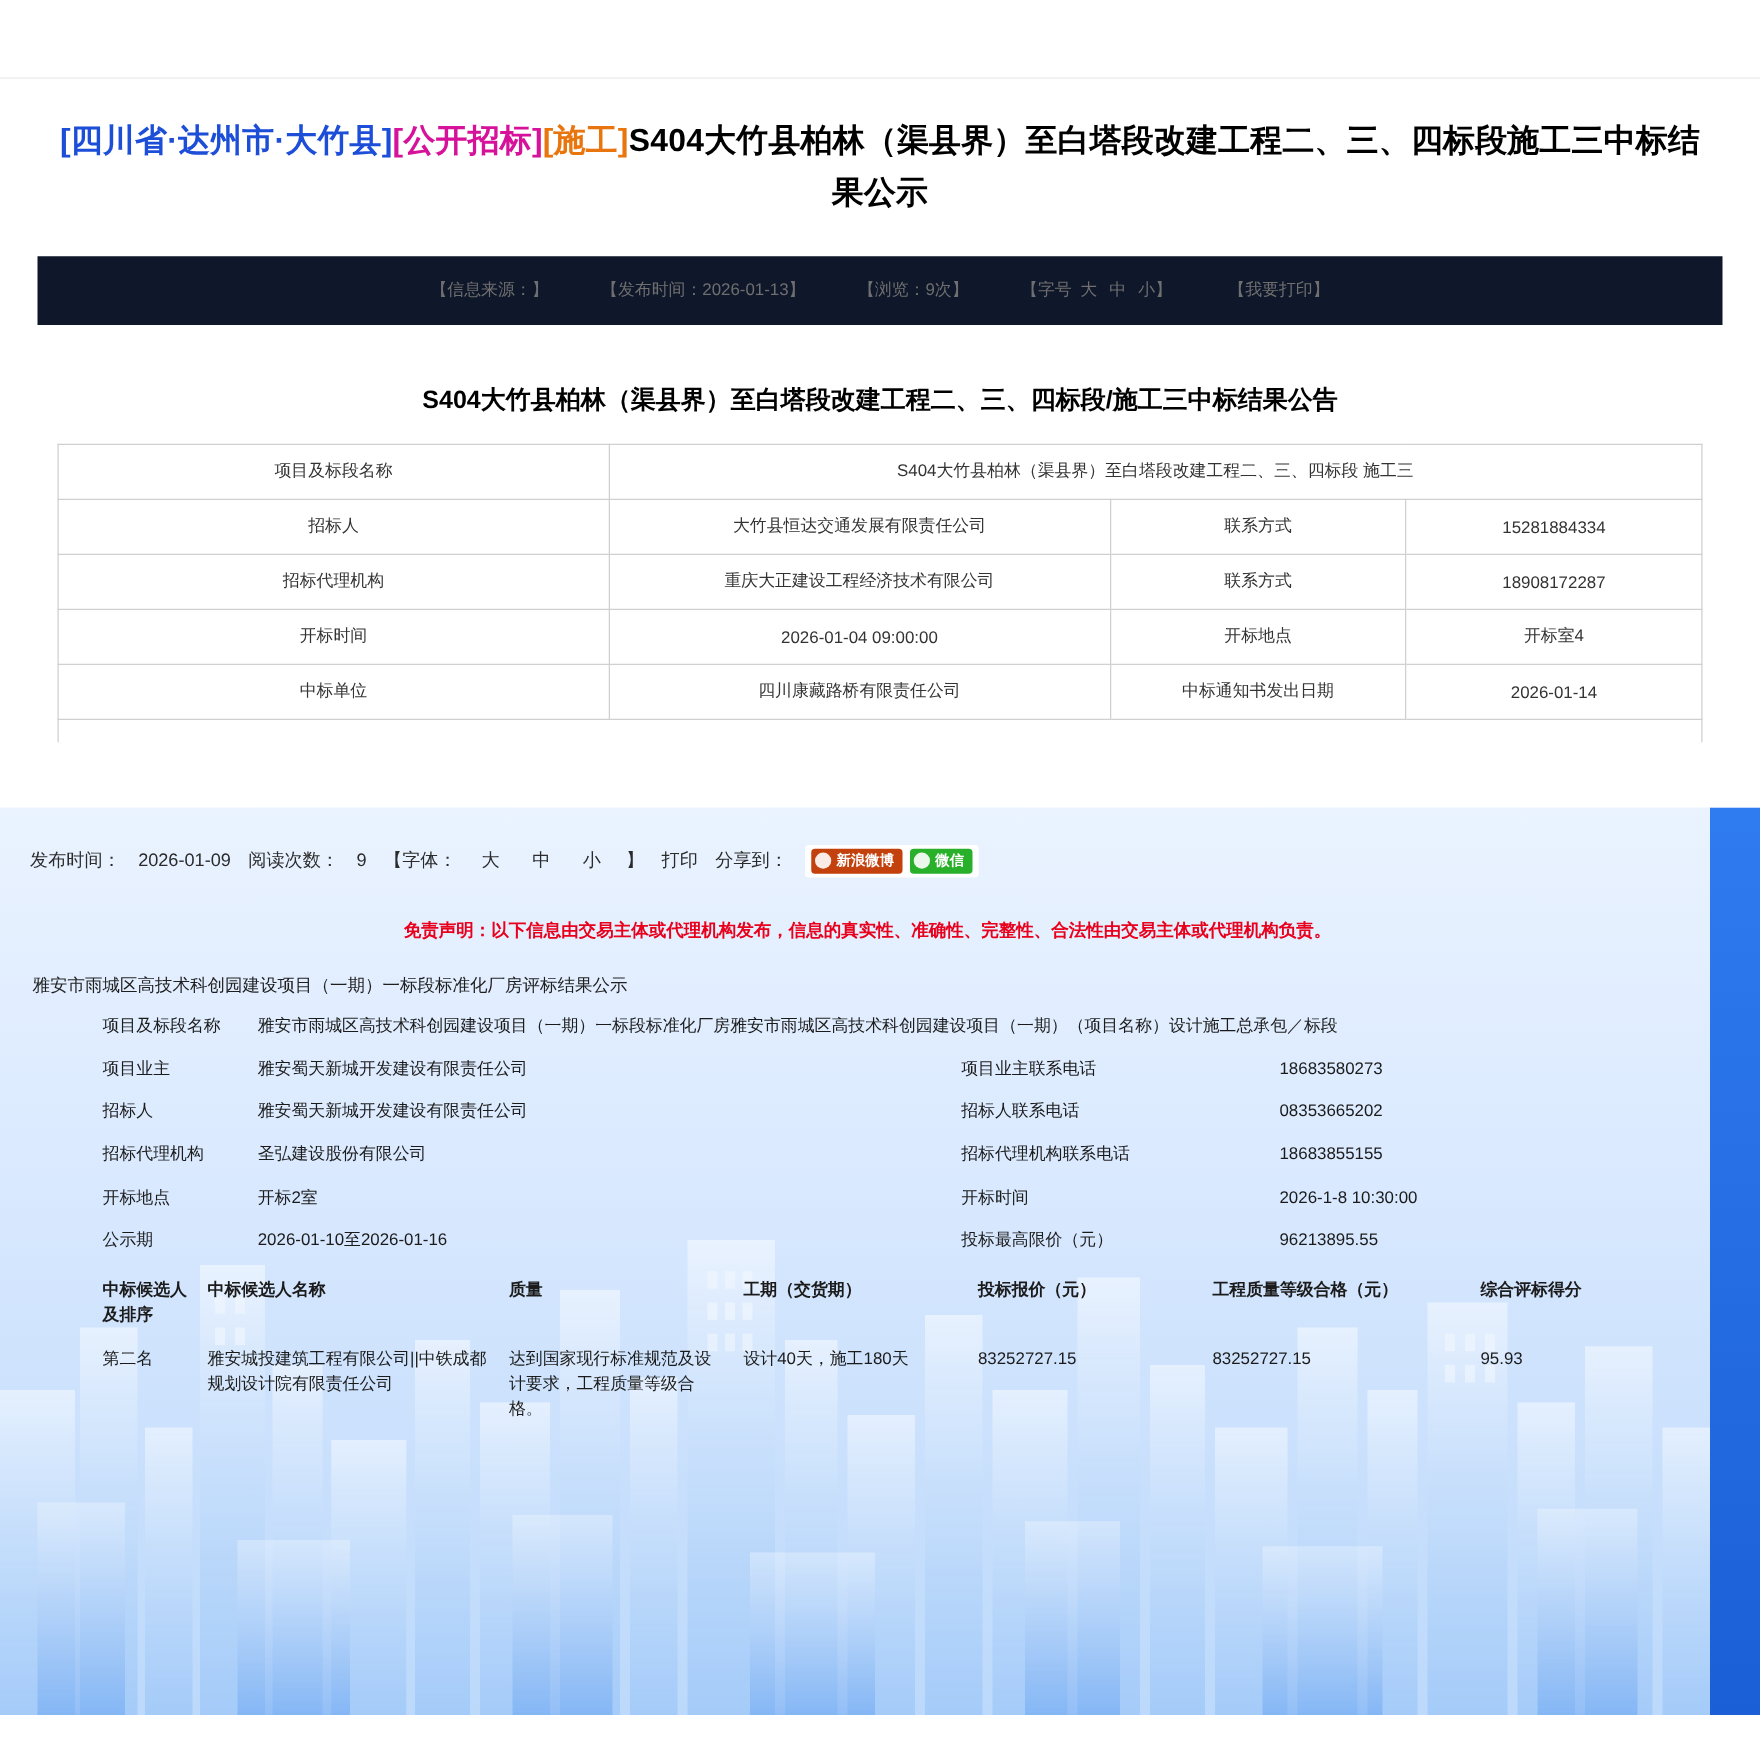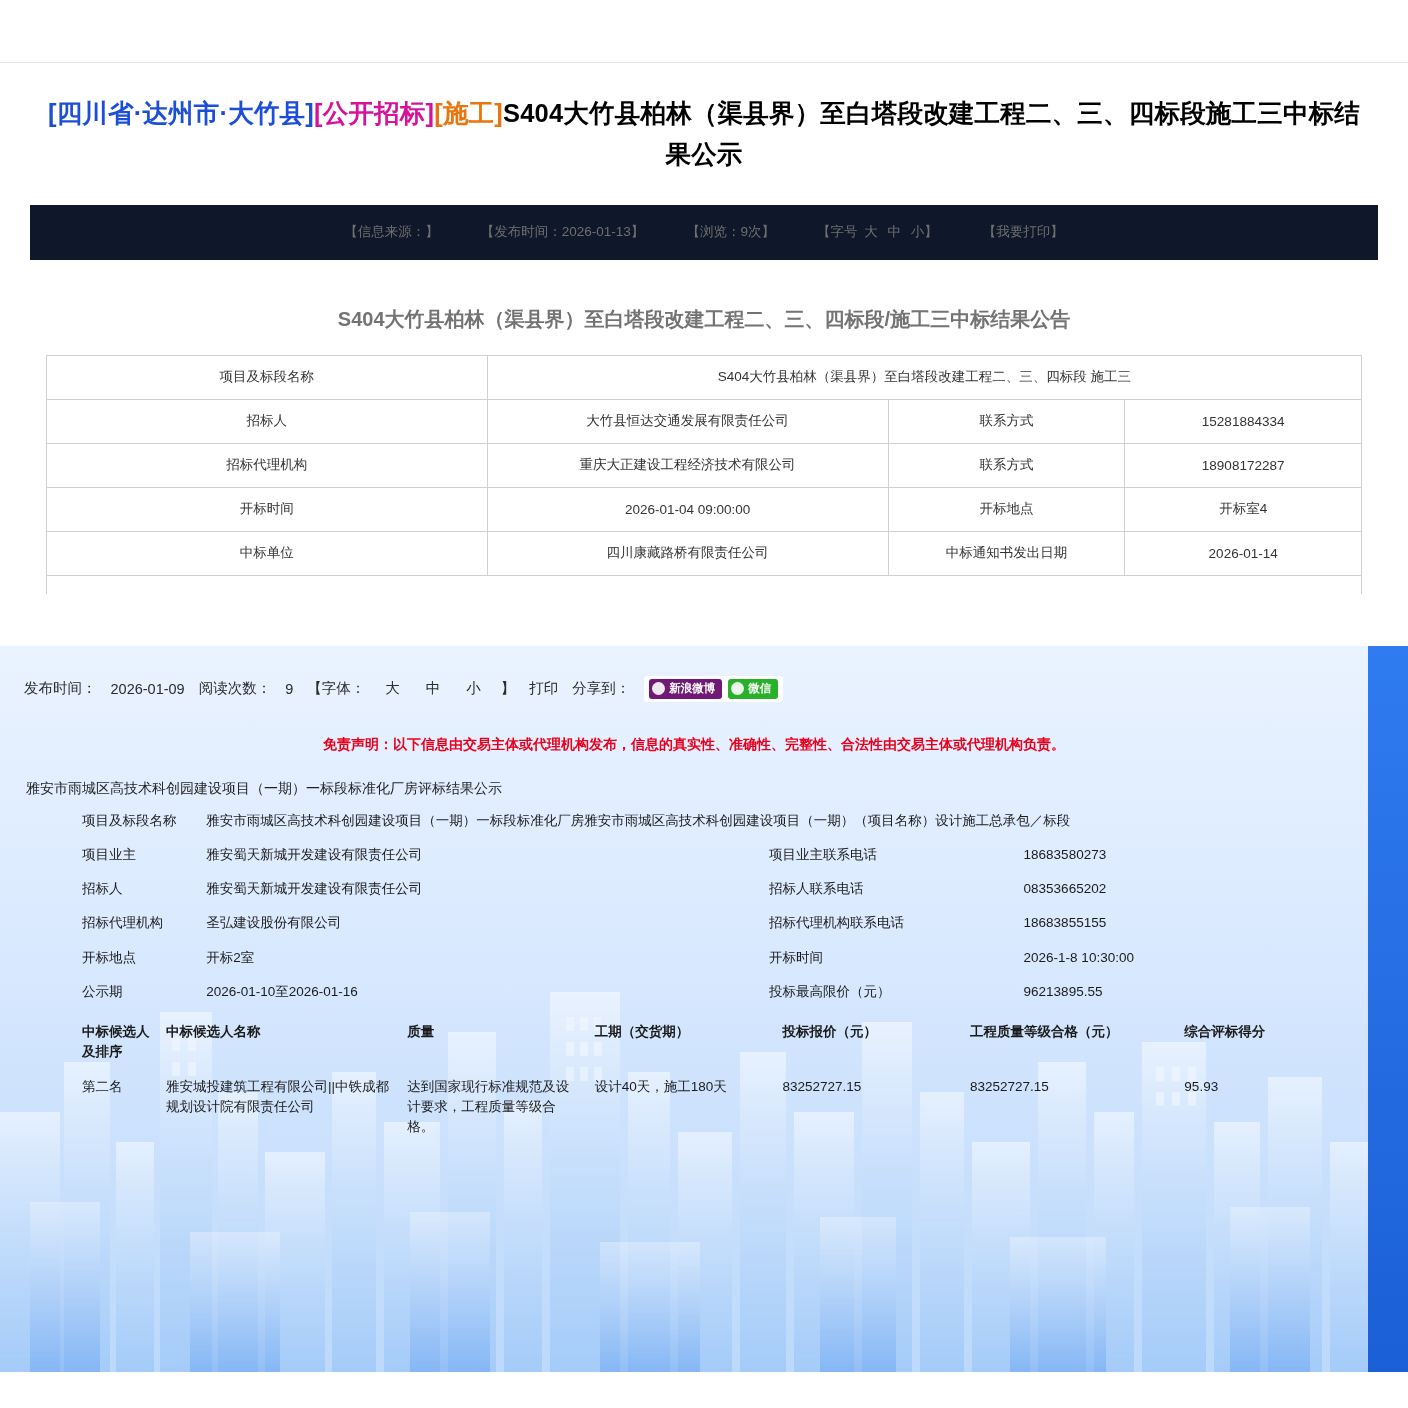--- a/index.html
+++ b/index.html
@@ -48,21 +48,21 @@
     font-size: 13.5px;
     color: #6f6f6f;
   }
   .meta-bar .mitem { white-space: nowrap; }
   .meta-bar .mitem .sz { margin: 0 3px; }
 
   .doc1-subtitle {
     text-align: center;
     font-size: 20px;
     font-weight: bold;
-    color: #737373;
+    color: #000000;
     margin: 46px 0 22px 0;
   }
 
   table.t1 {
     width: calc(100% - 44px);
     margin: 0 22px;
     border-collapse: collapse;
     font-size: 13.5px;
     color: #333;
   }
@@ -131,21 +131,21 @@
     display: inline-flex;
     align-items: center;
     gap: 4px;
     height: 20px;
     padding: 0 7px 0 3px;
     border-radius: 3px;
     font-size: 11.5px;
     color: #ffffff;
     font-weight: bold;
   }
-  .share-weibo { background: #701a75; }
+  .share-weibo { background: #c2410c; }
   .share-wechat { background: #29b02a; }
   .share-dot {
     width: 13px; height: 13px; border-radius: 50%;
     background: rgba(255,255,255,.9);
     display: inline-block;
   }
   .share-wrap {
     display: inline-flex;
     gap: 6px;
     background: #ffffff;

